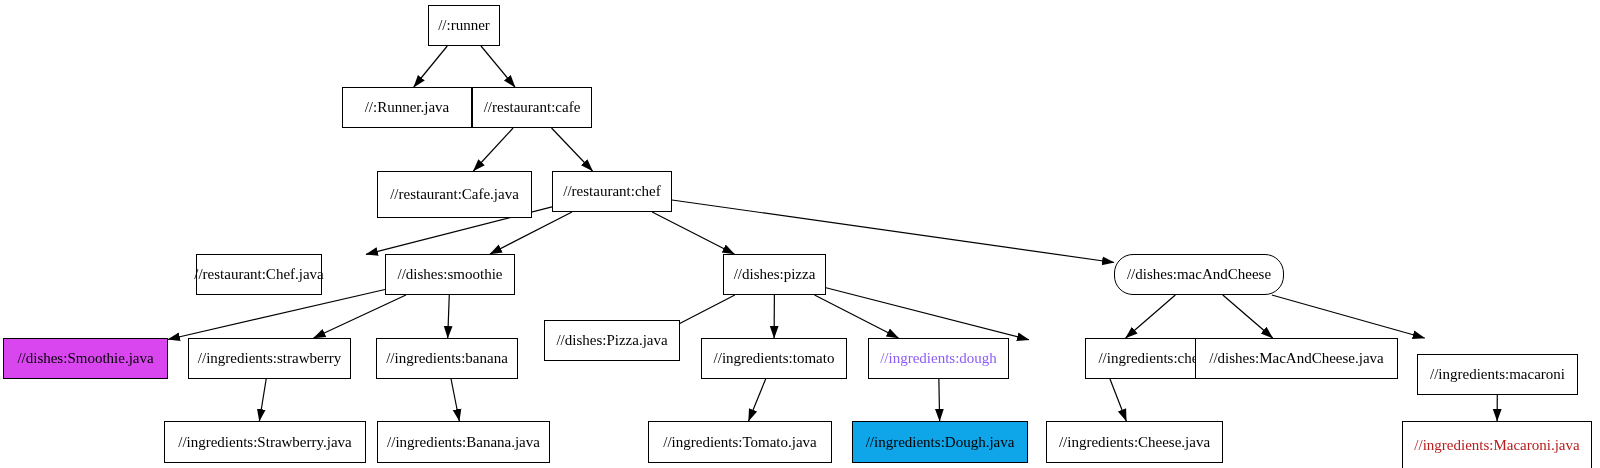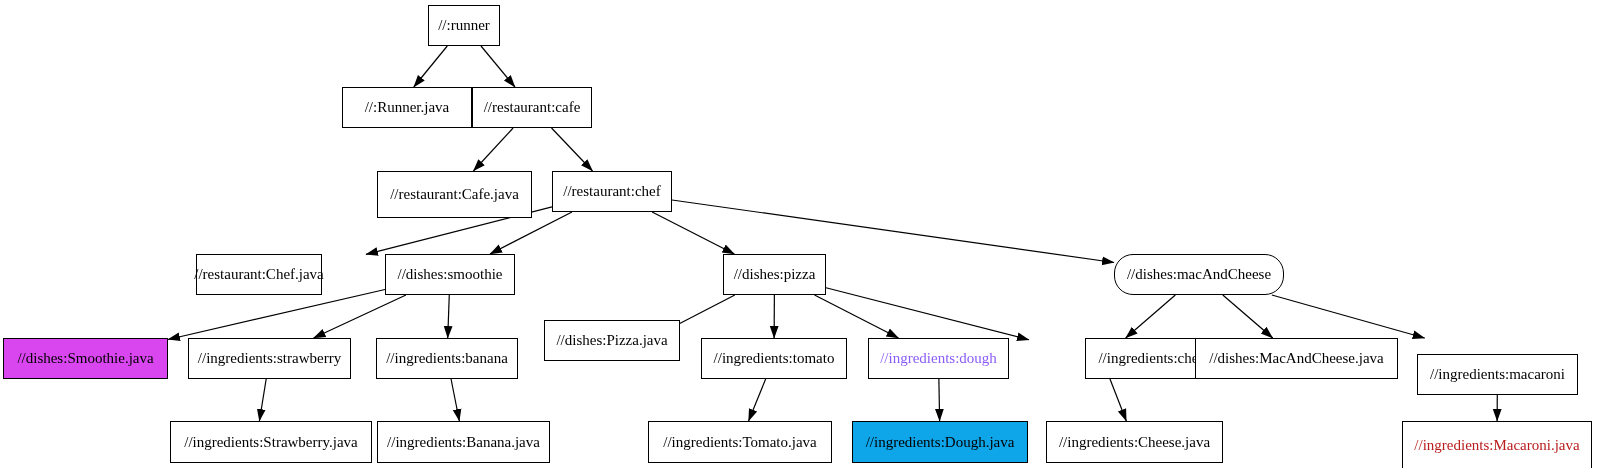--- a/index.html
+++ b/index.html
@@ -114,21 +114,21 @@
       </div>
       <div class="node" style="left: 1085px; top: 338px; width: 146px; height: 41px; background: rgb(255, 255, 255); border-color: rgb(0, 0, 0); color: rgb(0, 0, 0);">
         <span>//ingredients:cheese</span>
       </div>
       <div class="node" style="left: 1195px; top: 338px; width: 203px; height: 41px; background: rgb(255, 255, 255); border-color: rgb(0, 0, 0); color: rgb(0, 0, 0);">
         <span>//dishes:MacAndCheese.java</span>
       </div>
       <div class="node" style="left: 1417px; top: 338px; width: 161px; height: 41px; background: rgb(255, 255, 255); border-color: rgb(0, 0, 0); color: #000000; margin-top: 16px;">
         <span>//ingredients:macaroni</span>
       </div>
-      <div class="node" style="left: 170px; top: 421px; width: 202px; height: 42px; background: rgb(255, 255, 255); border-color: rgb(0, 0, 0); color: rgb(0, 0, 0);">
+      <div class="node" style="left: 164px; top: 421px; width: 202px; height: 42px; background: rgb(255, 255, 255); border-color: rgb(0, 0, 0); color: rgb(0, 0, 0);">
         <span>//ingredients:Strawberry.java</span>
       </div>
       <div class="node" style="left: 377px; top: 421px; width: 173px; height: 42px; background: rgb(255, 255, 255); border-color: rgb(0, 0, 0); color: rgb(0, 0, 0);">
         <span>//ingredients:Banana.java</span>
       </div>
       <div class="node" style="left: 648px; top: 421px; width: 184px; height: 42px; background: rgb(255, 255, 255); border-color: rgb(0, 0, 0); color: rgb(0, 0, 0);">
         <span>//ingredients:Tomato.java</span>
       </div>
       <div class="node" style="left: 852px; top: 421px; width: 176px; height: 42px; background: #0ea5e9; border-color: rgb(0, 0, 0); color: rgb(0, 0, 0);">
         <span>//ingredients:Dough.java</span>

